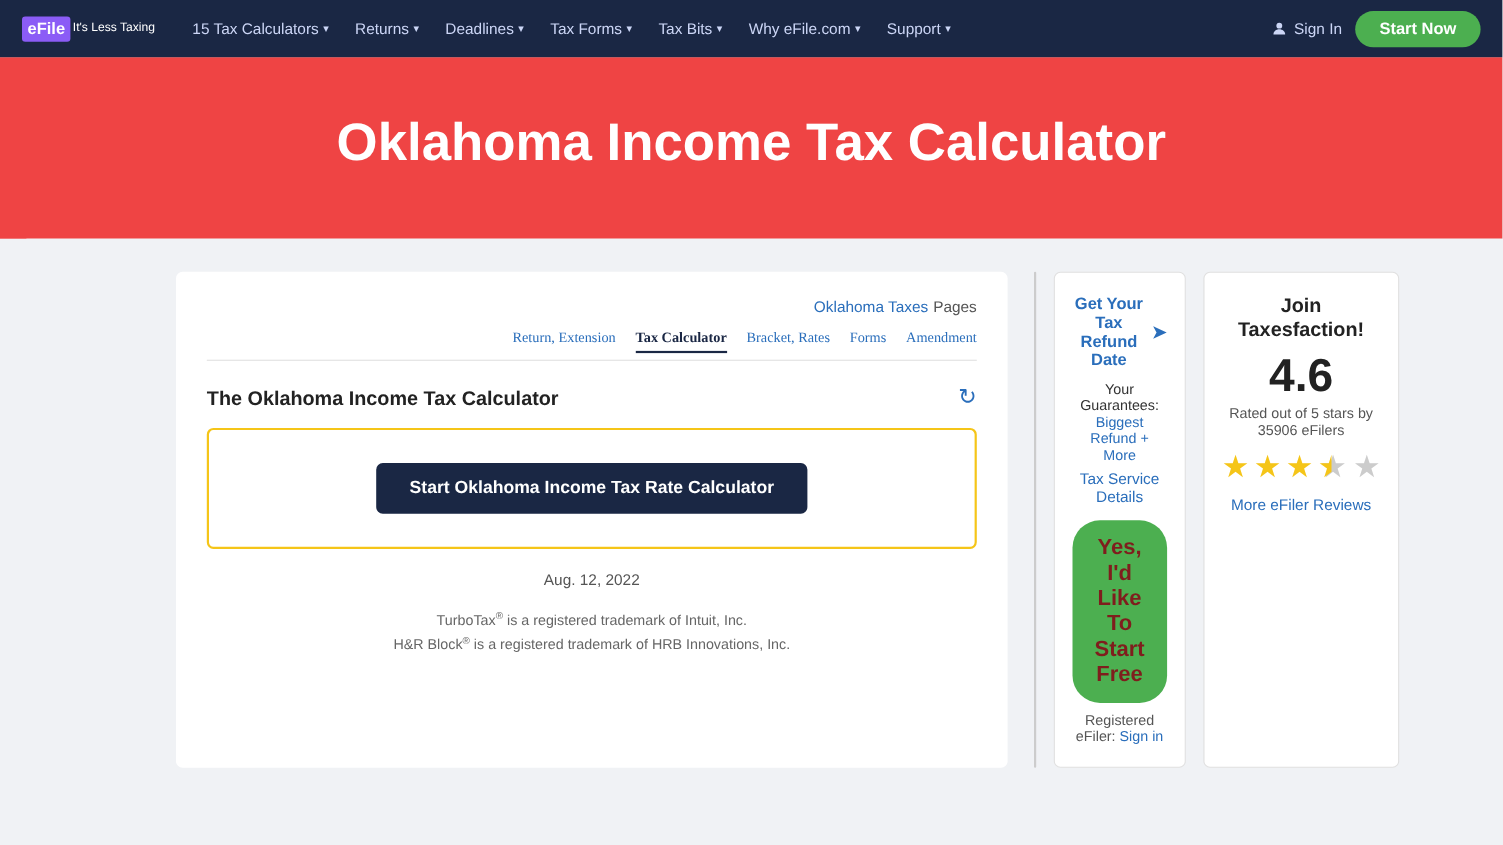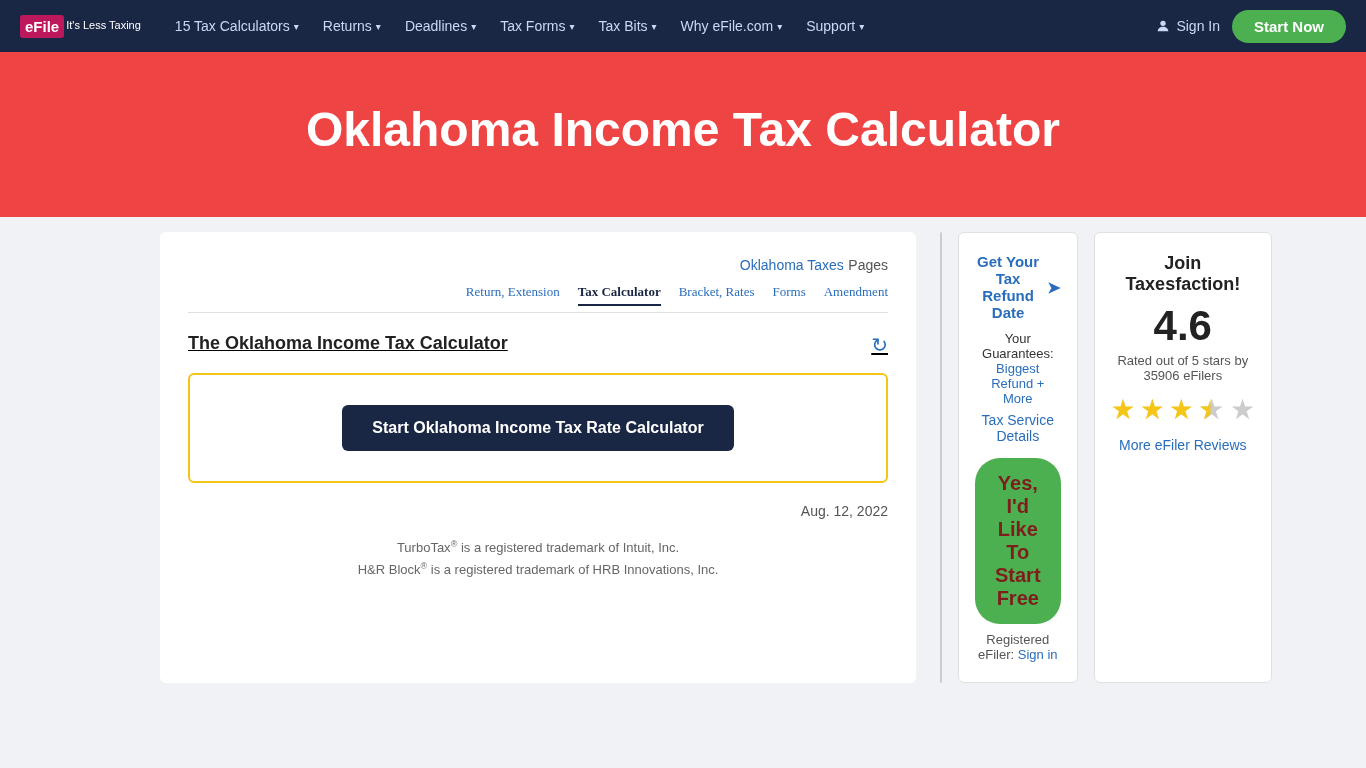--- a/index.html
+++ b/index.html
@@ -16,21 +16,21 @@
       z-index: 100;
     }
     .nav-logo {
       display: flex;
       align-items: center;
       margin-right: 24px;
       text-decoration: none;
       flex-shrink: 0;
     }
     .logo-box {
-      background: #be185d;
+      background: #8b5cf6;
       color: white;
       font-weight: bold;
       font-size: 15px;
       padding: 3px 5px;
       border-radius: 3px;
       margin-right: 2px;
     }
     .logo-text {
       color: white;
       font-size: 11px;
@@ -87,21 +87,21 @@
     }
     .hero h1 {
       color: white;
       font-size: 48px;
       font-weight: bold;
     }
 
     
     .main-content {
       background: #f0f2f5;
-      padding: 15px 0 40px;
+      padding: 30px 0 40px;
       margin-left: 24px;
     }
     .content-wrapper {
       max-width: 1110px;
       margin: 0 auto;
       display: flex;
       gap: 24px;
       padding: 0 20px;
     }
 
@@ -145,24 +145,23 @@
     }
     .page-tab.active {
       color: #1a2744;
       font-weight: bold;
       border-bottom: 2px solid #1a2744;
     }
 
     
     .calc-header {
       display: flex;
-      align-items: flex-start;
+      align-items: flex-end;
       justify-content: space-between;
       margin-bottom: 16px;
-      text-decoration: underline;
     }
     .calc-title {
       font-size: 18px;
       font-weight: bold;
       color: #222;
     }
     .refresh-icon {
       color: #2a6ebb;
       font-size: 20px;
       cursor: pointer;
@@ -185,21 +184,21 @@
       font-size: 16px;
       font-weight: bold;
       padding: 14px 30px;
       border-radius: 6px;
       border: none;
       cursor: pointer;
       display: inline-block;
     }
 
     .date-note {
-      text-align: right;
+      text-align: center;
       color: #555;
       font-size: 14px;
       margin-bottom: 18px;
     }
     .footnotes {
       text-align: center;
       color: #666;
       font-size: 13px;
       line-height: 1.7;
     }

